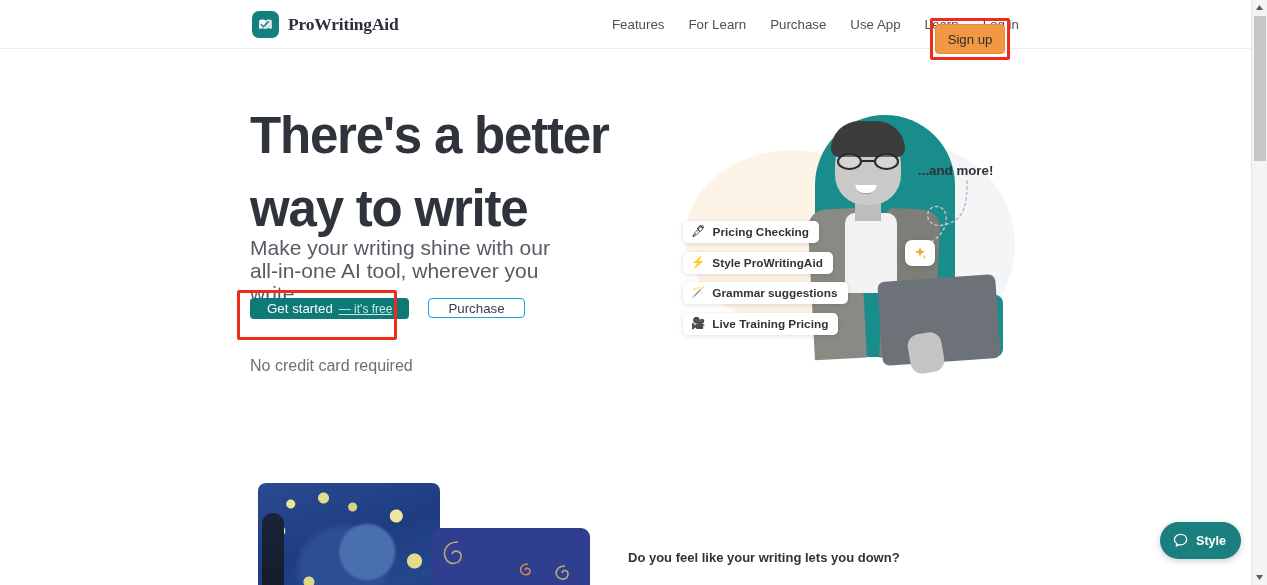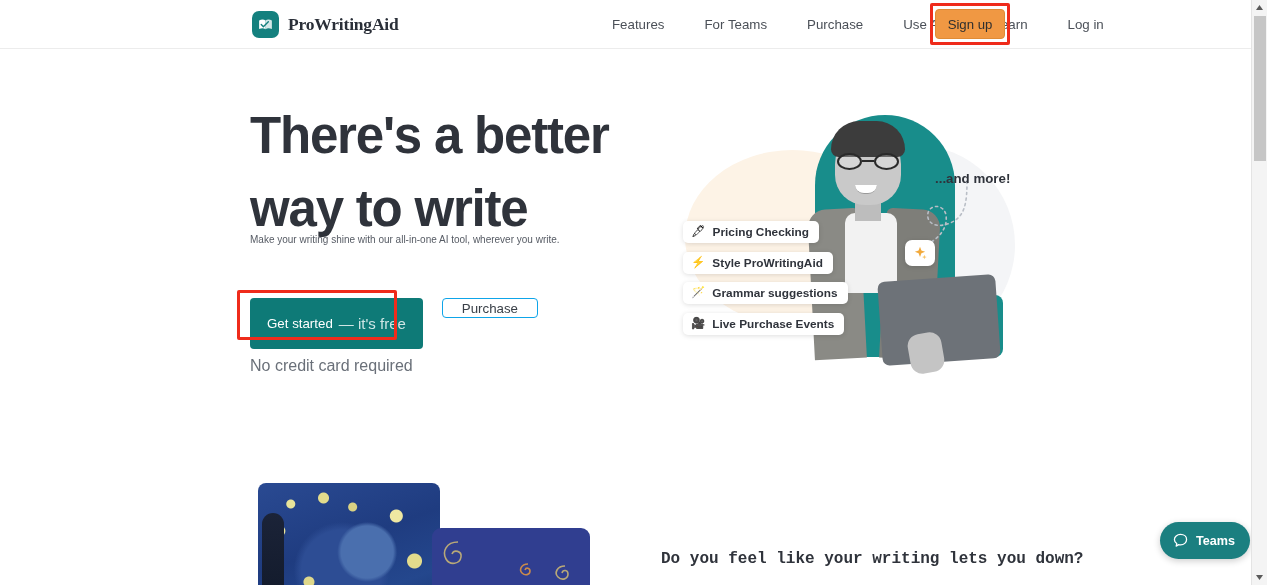--- a/index.html
+++ b/index.html
@@ -68,35 +68,35 @@
     white-space: nowrap;
   }
 
   #nav {
     position: absolute;
     left: 600px;
     top: 0;
     height: 49px;
     display: flex;
     align-items: center;
-    gap: 16px;
+    gap: 0px;
   }
   .nav-link {
     font-size: 13.3px;
     color: #4b5058;
     padding: 6px 12px;
     white-space: nowrap;
     cursor: pointer;
   }
 
   
   #signup-wrap {
     position: absolute;
     left: 930px;
-    top: 3px;
+    top: 18px;
     width: 96px;
     height: 42px;
   }
   #signup-btn {
     position: absolute;
     left: 5px; top: 6px;
     width: 70px;
     height: 30px;
     background: #f09843;
     border: 1px solid #e08b35;
@@ -128,53 +128,54 @@
     width: 400px;
     font-size: 51px;
     line-height: 73px;
     font-weight: bold;
     color: #2f333b;
     letter-spacing: -1.2px;
   }
   #hero-sub {
     position: absolute;
     left: 250px;
-    top: 228px;
+    top: 236px;
     width: 330px;
-    font-size: 10px;
+    font-size: 21px;
     line-height: 23px;
     color: #565b64;
   }
 
   #cta-row {
     position: absolute;
     left: 250px;
     top: 298px;
     display: flex;
     align-items: flex-start;
     gap: 19px;
   }
   #get-started-btn {
-    height: 51px;
+    height: 21px;
     padding: 0 17px;
     background: #0e7a77;
     border: none;
     border-radius: 4px;
     color: #ffffff;
     font-size: 13.3px;
     display: flex;
     align-items: center;
     gap: 6px;
     cursor: pointer;
     white-space: nowrap;
     font-family: inherit;
   }
   #get-started-btn .free-note {
-    font-size: 15px;
+    font-size: 12px;
     color: #cfe6e5;
+    text-decoration: underline;
   }
   #purchase-btn {
     height: 20px;
     padding: 0 19px;
     background: #ffffff;
     border: 1px solid #0ea5e9;
     border-radius: 4px;
     color: #3a4048;
     font-size: 13.3px;
     display: flex;
@@ -343,27 +344,26 @@
     align-items: center;
     justify-content: center;
     font-size: 15px;
     z-index: 6;
   }
 
   
   #and-more {
     position: absolute;
     left: 263px;
-    top: 76px;
+    top: 68px;
     font-size: 13.3px;
     font-weight: bold;
     color: #2f333b;
     white-space: nowrap;
     z-index: 6;
-    margin-left: 17px;
   }
   #more-arrow {
     position: absolute;
     left: 255px;
     top: 82px;
     width: 70px;
     height: 80px;
     z-index: 5;
   }
 
@@ -431,27 +431,26 @@
     top: 528px;
     width: 158px;
     height: 110px;
     background: #303e90;
     border-radius: 9px;
     overflow: hidden;
   }
 
   #down-heading {
     position: absolute;
-    left: 661px;
+    left: 628px;
     top: 550px;
-    font-size: 16px;
+    font-size: 13px;
     font-weight: bold;
     color: #2f333b;
     white-space: nowrap;
-    font-family: Liberation Mono, monospace;
   }
 
   
   #help-widget {
     position: absolute;
     left: 1160px;
     top: 522px;
     height: 37px;
     padding: 0 15px 0 12px;
     background: #1b7f80;
@@ -515,21 +514,21 @@
             <path d="M3 6.2c3.4-1.6 6.6-1.6 9 .2v12.2c-2.4-1.8-5.6-1.8-9-.2V6.2z" fill="#ffffff"></path>
             <path d="M21 6.2c-3.4-1.6-6.6-1.6-9 .2v12.2c2.4-1.8 5.6-1.8 9-.2V6.2z" fill="#ffffff" opacity="0.82"></path>
             <path d="M6 12.1l3 3 7-7" stroke="#14807e" stroke-width="2" fill="none" stroke-linecap="round" stroke-linejoin="round"></path>
           </svg>
         </div>
         <div class="brand-name">ProWritingAid</div>
       </div>
 
       <div id="nav">
         <div class="nav-link">Features</div>
-        <div class="nav-link">For Teams</div>
+        <div class="nav-link">For Learn</div>
         <div class="nav-link">Purchase</div>
         <div class="nav-link">Use App</div>
         <div class="nav-link">Learn</div>
         <div class="nav-link">Log in</div>
       </div>
 
       <div id="signup-wrap">
         <div id="signup-btn">Sign up</div>
         <div class="annot-box" id="signup-annot"></div>
       </div>
@@ -595,21 +594,21 @@
         <div class="pill">
           <span class="pill-icon">⚡</span>
           <span class="pill-label">Style ProWritingAid</span>
         </div>
         <div class="pill">
           <span class="pill-icon">🪄</span>
           <span class="pill-label">Grammar suggestions</span>
         </div>
         <div class="pill">
           <span class="pill-icon">🎥</span>
-          <span class="pill-label">Live Purchase Events</span>
+          <span class="pill-label">Live Training Pricing</span>
         </div>
       </div>
     </div>
 
     <div id="starry">
       <div class="cypress"></div>
     </div>
 
     <div id="doodle-panel">
       <svg width="158" height="110" viewBox="0 0 158 110" aria-hidden="true">
@@ -621,21 +620,21 @@
         <path d="M48 98 c-13 0-17 11-11 17 c6 6 16 3 16-4" fill="none" stroke="#8fa8c9" stroke-width="1.6"></path>
       </svg>
     </div>
 
     <h2 id="down-heading">Do you feel like your writing lets you down?</h2>
 
     <div id="help-widget">
       <svg width="17" height="17" viewBox="0 0 24 24" aria-hidden="true">
         <path d="M12 3.4c-4.8 0-8.6 3.2-8.6 7.2 0 2.3 1.3 4.4 3.3 5.7l-.8 3.6 3.6-2a10 10 0 0 0 2.5.3c4.8 0 8.6-3.2 8.6-7.6S16.8 3.4 12 3.4z" fill="none" stroke="#ffffff" stroke-width="1.8" stroke-linejoin="round"></path>
       </svg>
-      <span class="help-label">Teams</span>
+      <span class="help-label">Style</span>
     </div>
 
   </div>
 
   <div id="scrollbar">
     <div class="sb-btn" id="sb-up">
       <svg width="9" height="7" viewBox="0 0 9 7" aria-hidden="true">
         <path d="M4.5 1L8 6H1z" fill="#5a5a5a"></path>
       </svg>
     </div>

